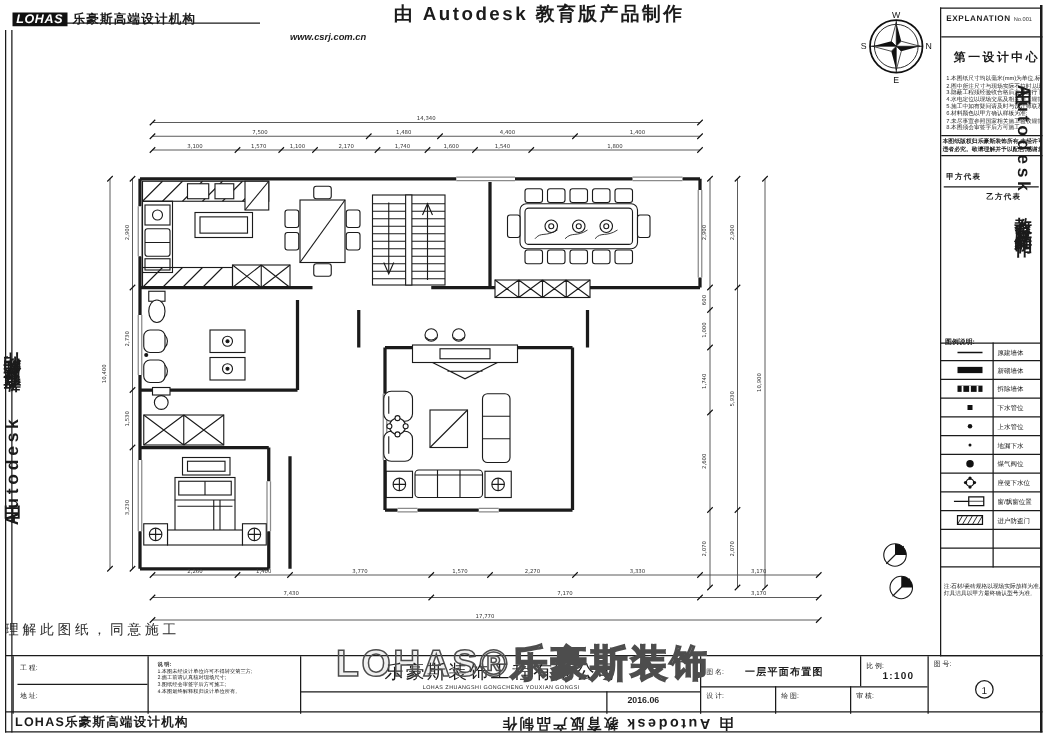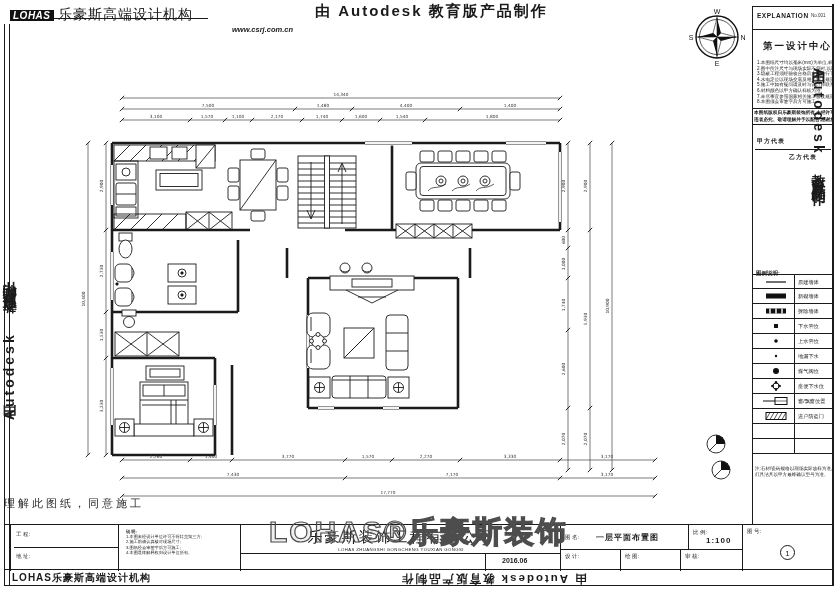--- a/index.html
+++ b/index.html
@@ -3,21 +3,21 @@
 <meta charset="utf-8">
 <style>
   * { margin:0; padding:0; box-sizing:border-box; }
   html,body { width:835px; height:590px; }
   body { font-family:"Liberation Sans","DejaVu Sans",sans-serif; background:#fff; color:#1b1b1b; position:relative; overflow:hidden; }
   .abs { position:absolute; }
   .ln  { position:absolute; background:#1b1b1b; }
 
   
   .logo-mark { background:#111; color:#fff; font-weight:bold; font-style:italic; font-size:10px; padding:0 3px; letter-spacing:.5px; }
-  .logo-text { font-size:14px; font-weight:normal; letter-spacing:1px; }
+  .logo-text { font-size:10px; font-weight:bold; letter-spacing:1px; }
   .site-url  { font-size:7.5px; font-weight:bold; font-style:italic;margin-top:16px; }
   .autodesk-top { font-size:15px; font-weight:bold; letter-spacing:2px; }
 
   
   .vert-l { writing-mode:vertical-rl; transform:rotate(180deg); font-size:14px; font-weight:bold; letter-spacing:3px; }
   .vert-r { writing-mode:vertical-rl; text-orientation:mixed; font-size:14px; font-weight:bold; letter-spacing:3px; }
   .inverted { transform:rotate(180deg); font-size:11.5px; font-weight:bold; letter-spacing:2px; }
 
   
   .sb { font-size:5px; }

